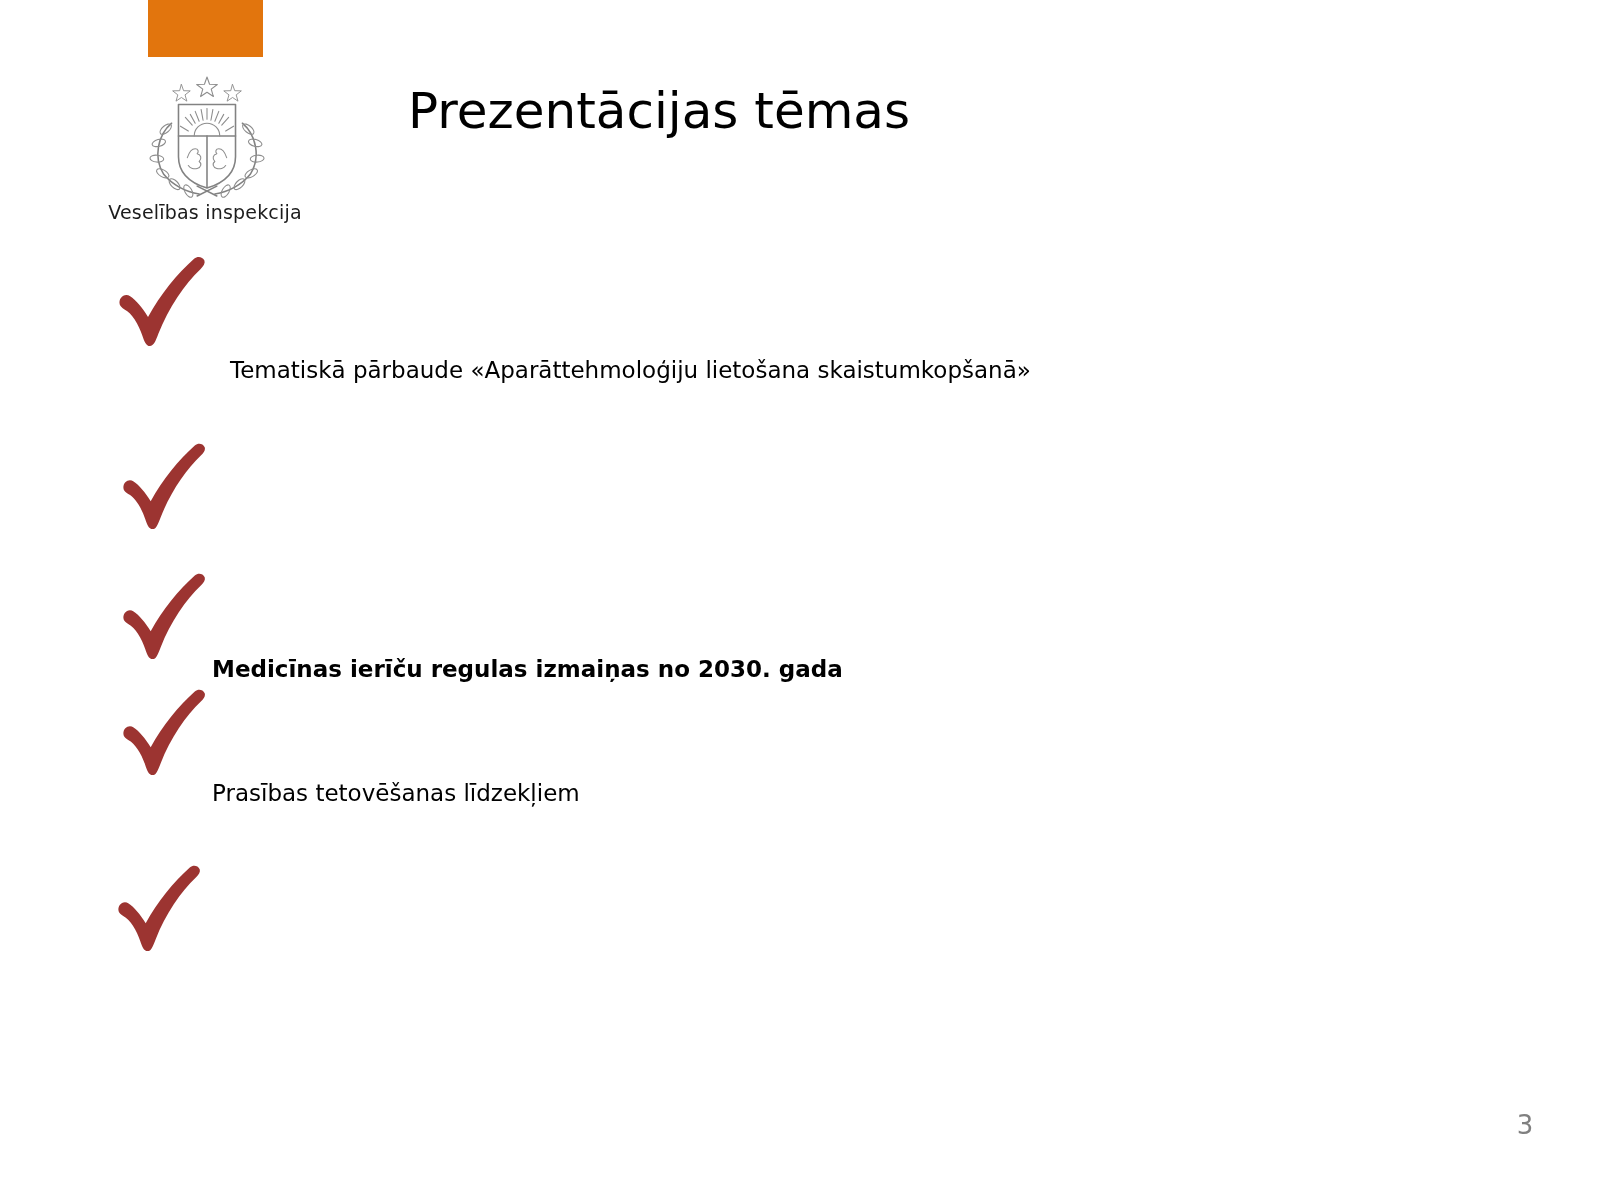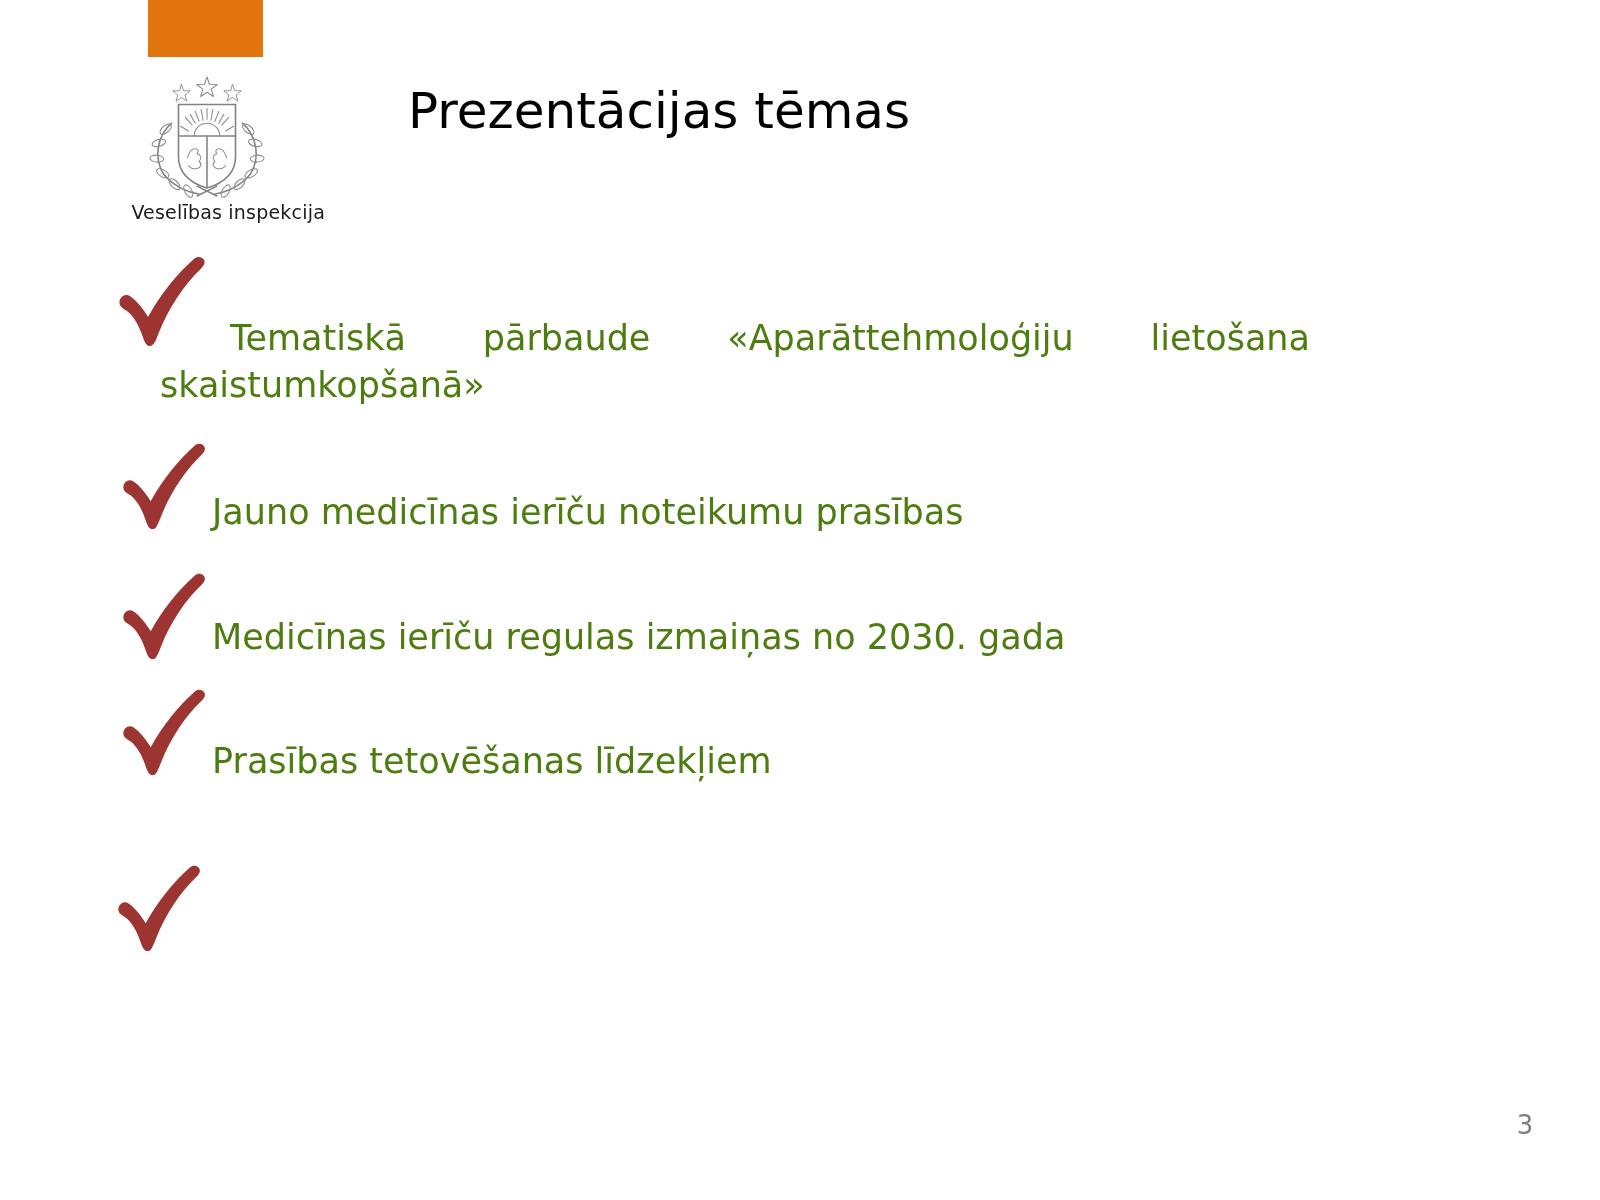--- a/index.html
+++ b/index.html
@@ -33,21 +33,21 @@
     left: 148px;
     top: 74px;
     width: 118px;
     height: 124px;
   }
   .org-name {
     position: absolute;
     left: 85px;
     top: 201px;
     width: 240px;
-    text-align: right;
+    text-align: center;
     font-size: 19px;
     color: #1c1c1c;
     letter-spacing: 0.2px;
   }
 
   
   .title {
     position: absolute;
     left: 408px;
     top: 82px;
@@ -64,35 +64,36 @@
     height: 98px;
   }
   .c1 { left: 117px; top: 250px; width: 94px; height: 100px; }
   .c2 { left: 121px; top: 436px; }
   .c3 { left: 121px; top: 566px; }
   .c4 { left: 121px; top: 682px; }
   .c5 { left: 116px; top: 858px; }
 
   .bullet-text {
     position: absolute;
-    font-size: 35px;
+    font-size: 23px;
     line-height: 47px;
-    color: #4d7c0f;
+    color: #000000;
+    margin-top: 32px;
   }
   .wrap {
     left: 160px;
     width: 1150px;
     text-align: justify;
     text-align-last: left;
   }
   .t1 { top: 315px; text-indent: 70px; }
   .t5 { top: 916px; text-indent: 52px; }
   .single { white-space: nowrap; left: 212px; }
   .t2 { top: 489px; }
-  .t3 { top: 614px; }
+  .t3 { top: 614px; font-weight: bold; }
   .t4 { top: 738px; }
 
   .page-number {
     position: absolute;
     left: 1505px;
     top: 1110px;
     width: 40px;
     text-align: center;
     font-size: 26px;
     color: #808080;
@@ -165,21 +166,20 @@
   <div class="title">Prezentācijas tēmas</div>
 
   <svg class="check c1" viewBox="0 0 100 100" aria-hidden="true">
     <path fill="#9C3431" d="M3,55 C1,48 8,42 14,46 C20,50 27,58 33,68 C46,44 64,22 82,6 C86,3 91,4 93,8 C94,11 92,14 89,17 C72,33 55,58 44,86 C41,94 39,99 35,99 C31,99 29,94 27,88 C23,76 16,64 8,60 C5,58 4,57 3,55 Z"></path>
   </svg>
   <div class="bullet-text wrap t1">Tematiskā pārbaude «Aparāttehmoloģiju lietošana skaistumkopšanā»</div>
 
   <svg class="check c2" viewBox="0 0 100 100" aria-hidden="true">
     <path fill="#9C3431" d="M3,55 C1,48 8,42 14,46 C20,50 27,58 33,68 C46,44 64,22 82,6 C86,3 91,4 93,8 C94,11 92,14 89,17 C72,33 55,58 44,86 C41,94 39,99 35,99 C31,99 29,94 27,88 C23,76 16,64 8,60 C5,58 4,57 3,55 Z"></path>
   </svg>
-  <div class="bullet-text single t2">Jauno medicīnas ierīču noteikumu prasības</div>
 
   <svg class="check c3" viewBox="0 0 100 100" aria-hidden="true">
     <path fill="#9C3431" d="M3,55 C1,48 8,42 14,46 C20,50 27,58 33,68 C46,44 64,22 82,6 C86,3 91,4 93,8 C94,11 92,14 89,17 C72,33 55,58 44,86 C41,94 39,99 35,99 C31,99 29,94 27,88 C23,76 16,64 8,60 C5,58 4,57 3,55 Z"></path>
   </svg>
   <div class="bullet-text single t3">Medicīnas ierīču regulas izmaiņas no 2030. gada</div>
 
   <svg class="check c4" viewBox="0 0 100 100" aria-hidden="true">
     <path fill="#9C3431" d="M3,55 C1,48 8,42 14,46 C20,50 27,58 33,68 C46,44 64,22 82,6 C86,3 91,4 93,8 C94,11 92,14 89,17 C72,33 55,58 44,86 C41,94 39,99 35,99 C31,99 29,94 27,88 C23,76 16,64 8,60 C5,58 4,57 3,55 Z"></path>
   </svg>
   <div class="bullet-text single t4">Prasības tetovēšanas līdzekļiem</div>

